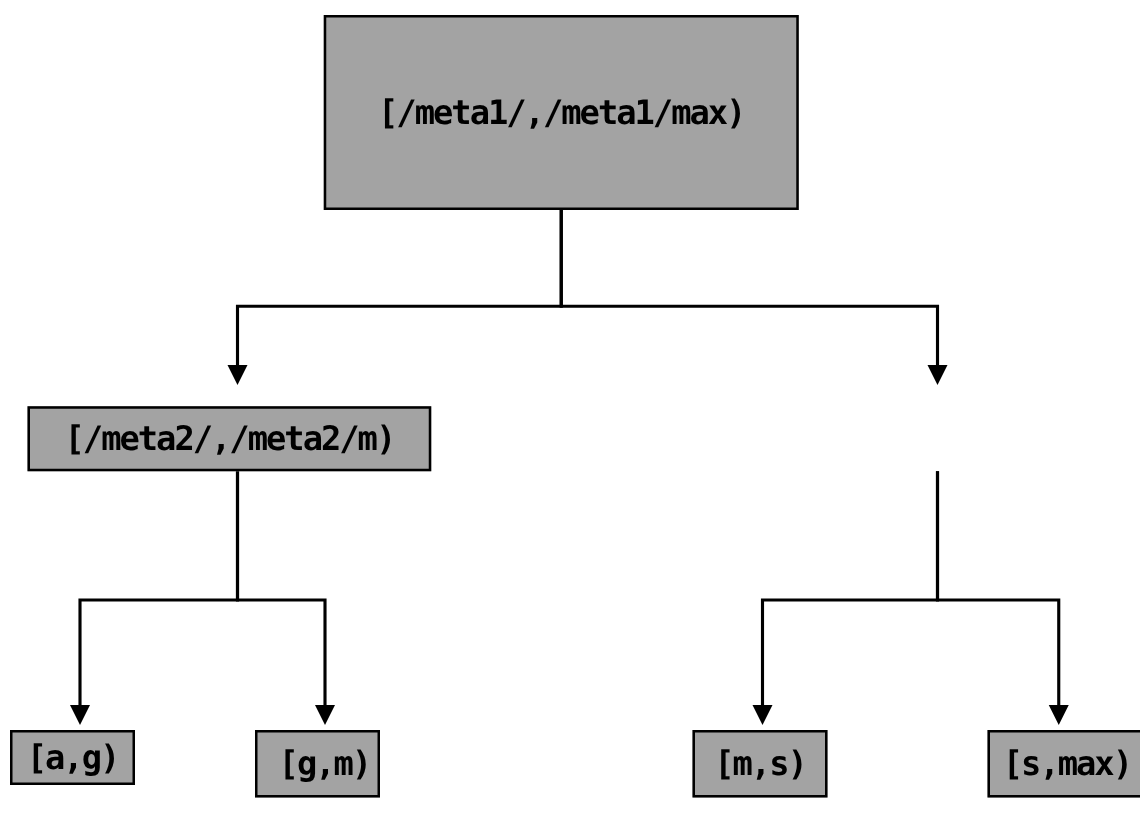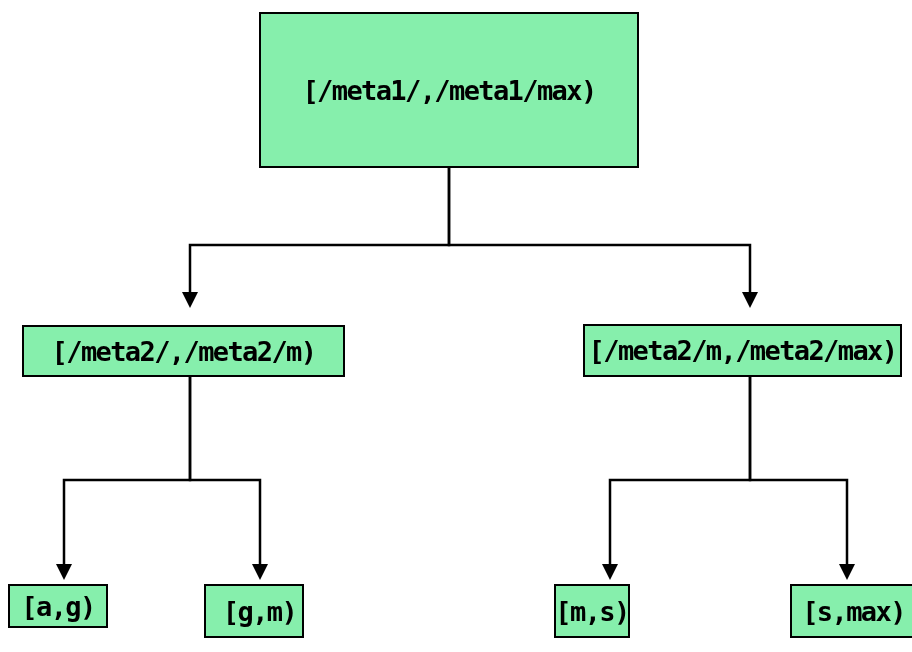--- a/index.html
+++ b/index.html
@@ -19,36 +19,36 @@
     position: absolute;
     left: 0;
     top: 0;
     width: 912px;
     height: 652px;
   }
   .node {
     position: absolute;
     box-sizing: border-box;
     border: 2.5px solid #000000;
-    background: #86efac;
+    background: #a3a3a3;
     display: flex;
     align-items: center;
     justify-content: center;
     color: #000000;
     font-weight: bold;
     font-size: 27px;
     letter-spacing: -1.6px;
     white-space: nowrap;
   }
   .node-root   { left: 259px; top: 12px;  width: 380px; height: 156px; }
   .node-l1-left  { left: 22px;  top: 325px; width: 323px; height: 52px; }
   .node-l1-right { left: 583px; top: 324px; width: 319px; height: 53px; }
   .node-leaf-ag   { left: 8px;   top: 584px; width: 100px; height: 44px; }
   .node-leaf-gm   { left: 204px; top: 584px; width: 100px; height: 54px; padding-left: 11px; }
-  .node-leaf-ms   { left: 554px; top: 584px; width: 76px;  height: 54px; align-items: center; }
+  .node-leaf-ms   { left: 554px; top: 584px; width: 108px;  height: 54px; align-items: center; }
   .node-leaf-smax { left: 778px; top: 584px; width: 127px; height: 54px; margin-left: 12px; }
   .edge-line {
     fill: none;
     stroke: #000000;
     stroke-width: 2.5;
   }
   .arrow-head {
     fill: #000000;
     stroke: none;
   }
@@ -80,23 +80,20 @@
   </svg>
 
   <div class="node node-root">
     <span>[/meta1/,/meta1/max)</span>
   </div>
 
   <div class="node node-l1-left">
     <span>[/meta2/,/meta2/m)</span>
   </div>
 
-  <div class="node node-l1-right">
-    <span>[/meta2/m,/meta2/max)</span>
-  </div>
 
   <div class="node node-leaf-ag">
     <span>[a,g)</span>
   </div>
 
   <div class="node node-leaf-gm">
     <span>[g,m)</span>
   </div>
 
   <div class="node node-leaf-ms">

